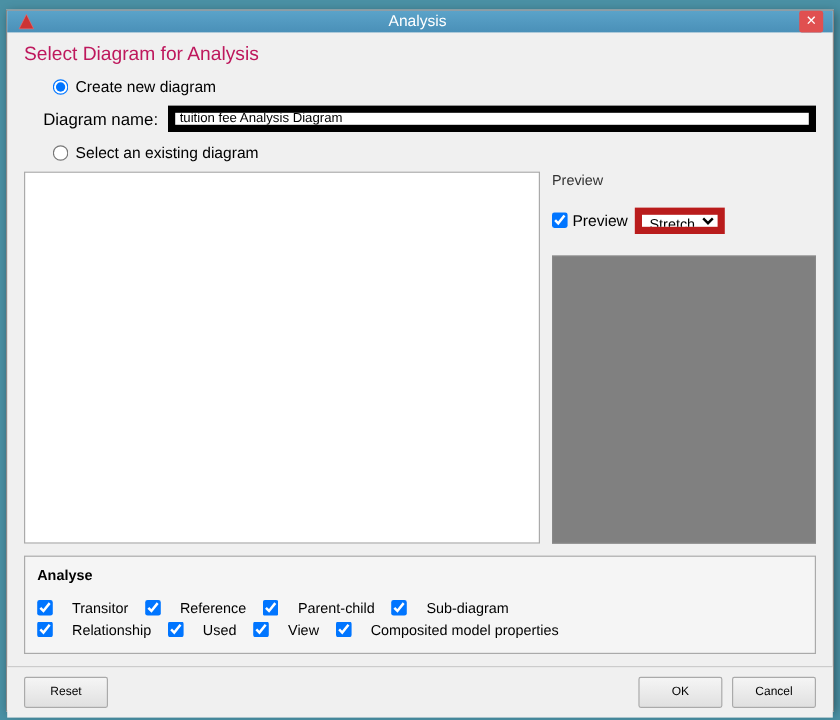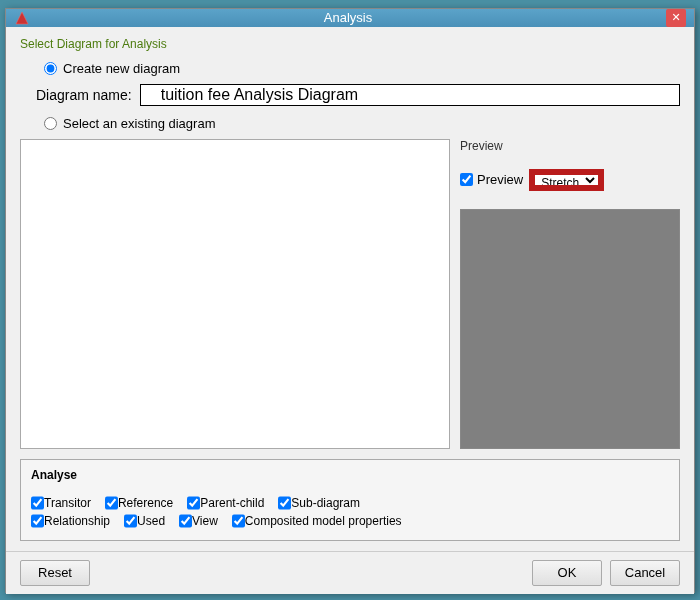--- a/index.html
+++ b/index.html
@@ -60,22 +60,22 @@
       border-radius: 2px;
     }
     .dialog-body {
       flex: 1;
       padding: 10px 14px;
       display: flex;
       flex-direction: column;
       gap: 6px;
     }
     .section-label {
-      font-size: 12px;
-      color: #4d7c0f;
+      font-size: 16px;
+      color: #be185d;
       margin-bottom: 4px;
     }
     .radio-row {
       display: flex;
       align-items: center;
       gap: 6px;
       margin-bottom: 2px;
       margin-left: 24px;
     }
     .radio-row input[type=radio] {
@@ -88,23 +88,23 @@
       margin-left: 16px;
       margin-bottom: 4px;
     }
     .name-label {
       font-size: 14px;
       white-space: nowrap;
     }
     .name-input {
       flex: 1;
       height: 22px;
-      border: 1px solid #000000;
-      padding: 2px 20px;
-      font-size: 16px;
+      border: 6px solid #000000;
+      padding: 2px 4px;
+      font-size: 11px;
       background: white;
     }
     .content-area {
       display: flex;
       flex: 1;
       gap: 10px;
     }
     .diagram-list {
       flex: 1;
       border: 1px solid #aaa;
@@ -157,40 +157,41 @@
       margin-bottom: 14px;
     }
     .analyse-row {
       display: flex;
       align-items: center;
       gap: 14px;
       margin-bottom: 4px;
     }
     .check-item {
       display: flex;
-      gap: 0;
+      align-items: center;
+      gap: 16px;
       font-size: 12px;
     }
     .check-item input[type=checkbox] {
       cursor: pointer;
     }
     .footer {
       display: flex;
       justify-content: space-between;
       align-items: center;
       padding: 8px 14px;
       border-top: 1px solid #ccc;
       background: #f0f0f0;
     }
     .btn {
       height: 26px;
       min-width: 70px;
       border: 1px solid #aaa;
       background: linear-gradient(to bottom, #f5f5f5, #e0e0e0);
-      font-size: 13px;
+      font-size: 10px;
       cursor: pointer;
       padding: 0 12px;
       border-radius: 2px;
     }
     .btn-ok {
       min-width: 70px;
     }
     .footer-right {
       display: flex;
       gap: 8px;

